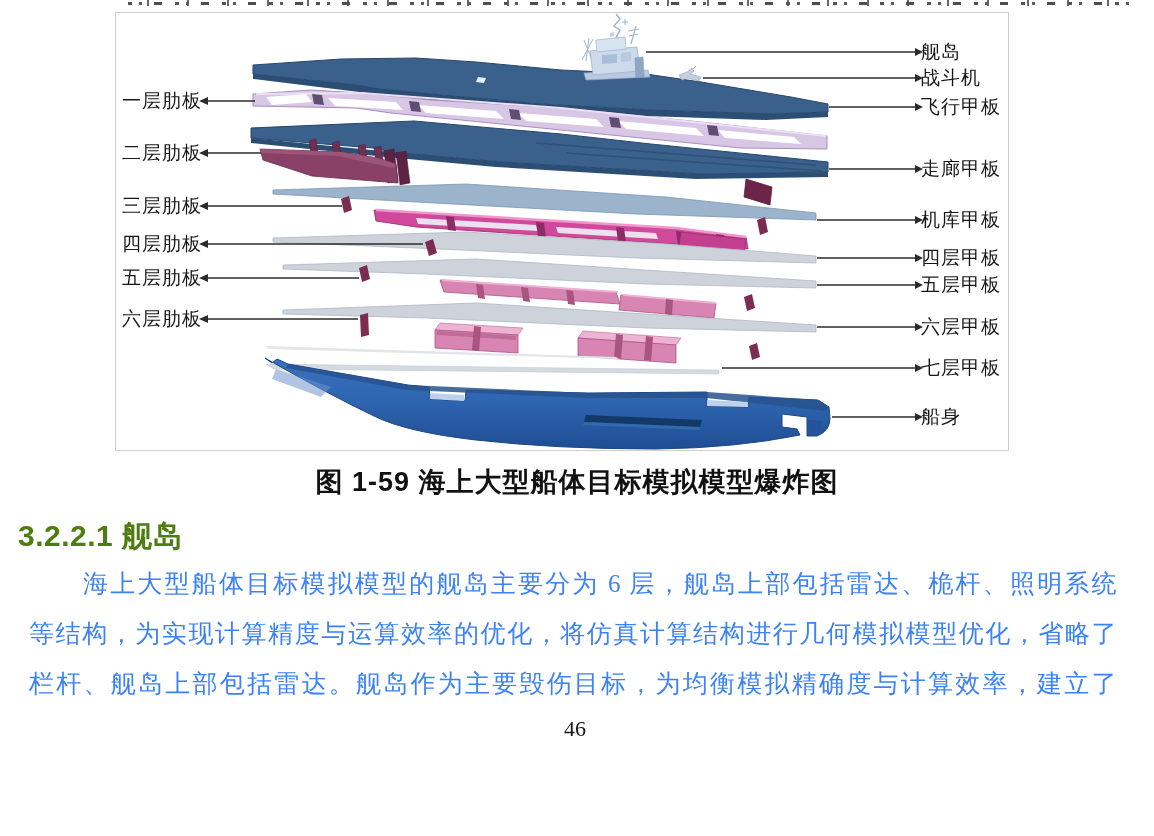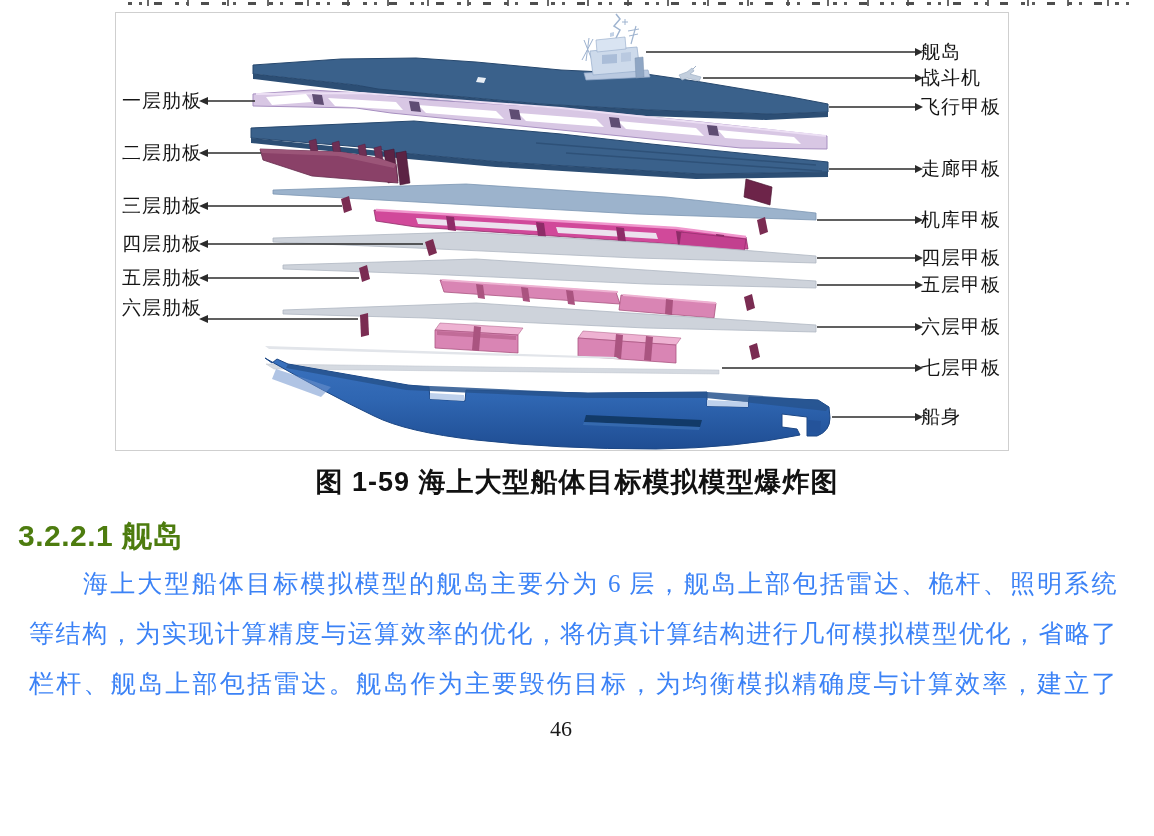--- a/index.html
+++ b/index.html
@@ -37,21 +37,21 @@
   .body-line{
     position:absolute;left:29px;width:1088px;font-size:25px;line-height:34px;
     font-family:"Liberation Serif",serif;color:#3b82f6;
     text-align:justify;text-align-last:justify;letter-spacing:.5px;
   }
   #body-line-1{top:567px;padding-left:54px;width:1034px;}
   #body-line-2{top:617px;}
   #body-line-3{top:667px;}
   #page-number{
     position:absolute;left:0;top:716px;width:1122px;text-align:center;
-    font-size:22px;font-family:"Liberation Serif",serif;color:#1a1a1a;
+    font-size:22px;font-family:"Liberation Serif",serif;color:#1a1a1a;padding-left:14px;
   }
 </style>
 </head>
 <body>
 
 <div id="page">
 
   <div id="top-clipped-line"></div>
 
   <div id="figure-box">
@@ -233,21 +233,21 @@
         <line x1="716" y1="404" x2="799" y2="404"></line>
           <polygon points="807,404 799,400 799,408" stroke="none"></polygon>
       </g>
     </svg>
 
     <div class="fig-label" style="left:6px;top:76px;">一层肋板</div>
     <div class="fig-label" style="left:6px;top:128px;">二层肋板</div>
     <div class="fig-label" style="left:6px;top:181px;text-align:right;">三层肋板</div>
     <div class="fig-label" style="left:6px;top:219px;">四层肋板</div>
     <div class="fig-label" style="left:6px;top:253px;">五层肋板</div>
-    <div class="fig-label" style="left:6px;top:283px;">六层肋板</div>
+    <div class="fig-label" style="left:6px;top:294px;">六层肋板</div>
 
     <div class="fig-label" style="left:805px;top:27px;">舰岛</div>
     <div class="fig-label" style="left:805px;top:53px;">战斗机</div>
     <div class="fig-label" style="left:805px;top:82px;">飞行甲板</div>
     <div class="fig-label" style="left:805px;top:144px;">走廊甲板</div>
     <div class="fig-label" style="left:805px;top:195px;">机库甲板</div>
     <div class="fig-label" style="left:805px;top:233px;">四层甲板</div>
     <div class="fig-label" style="left:805px;top:260px;">五层甲板</div>
     <div class="fig-label" style="left:805px;top:302px;">六层甲板</div>
     <div class="fig-label" style="left:805px;top:343px;">七层甲板</div>

